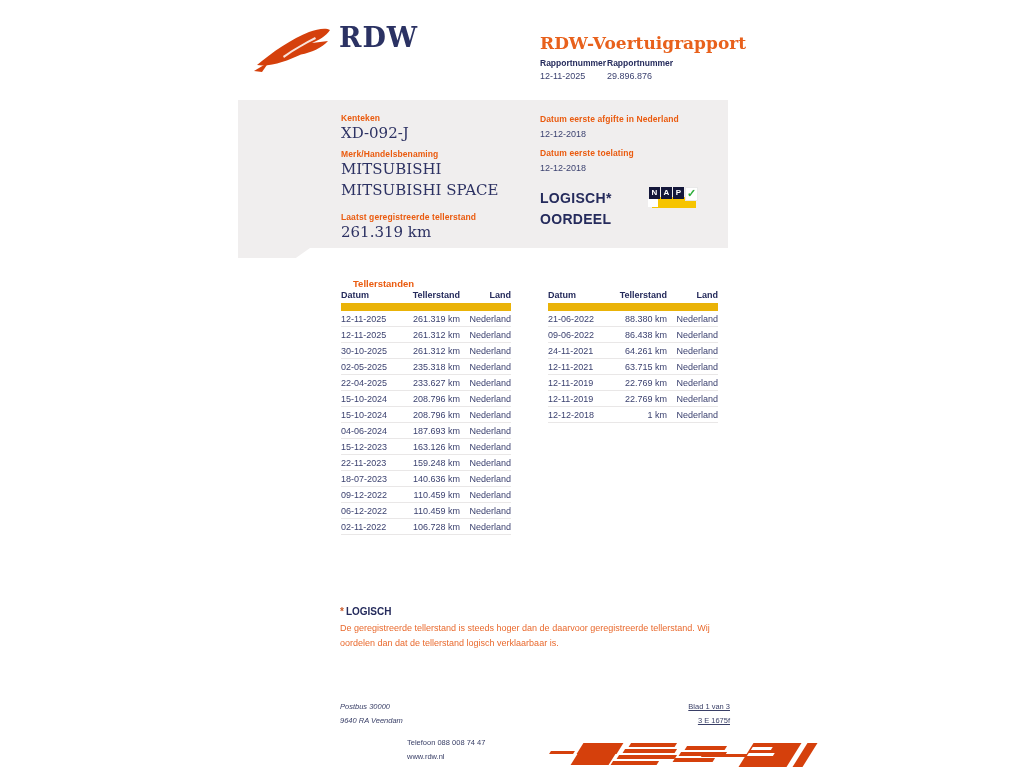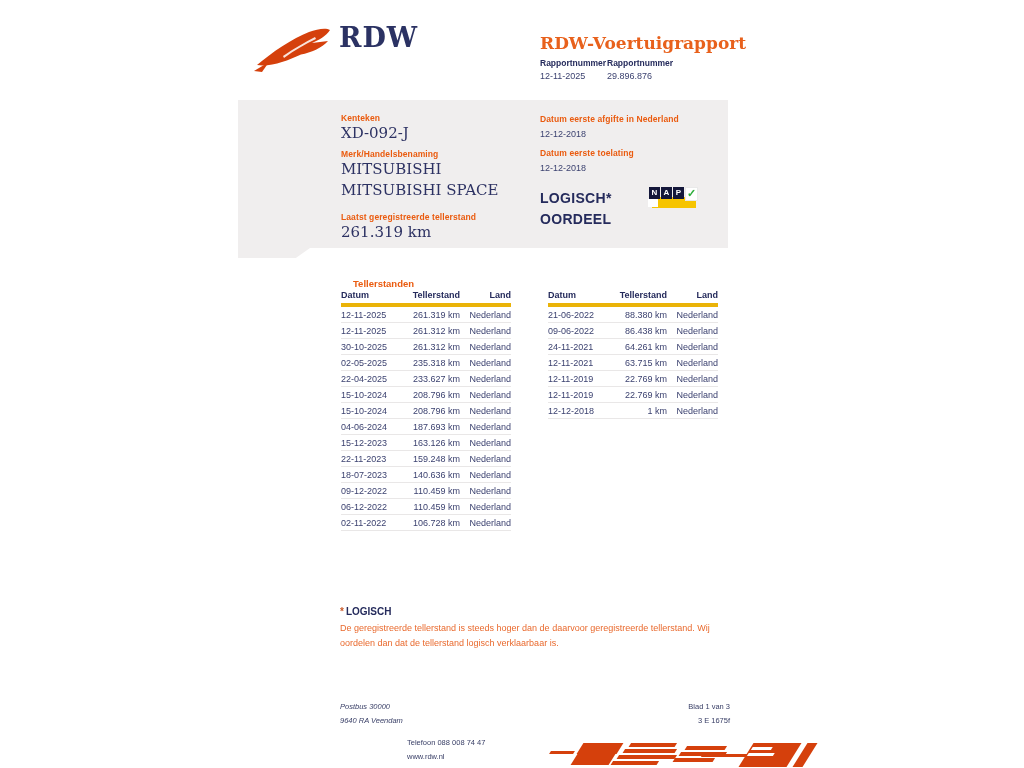--- a/index.html
+++ b/index.html
@@ -38,21 +38,21 @@
     font-size:8px;font-weight:700;text-align:center;line-height:12px;
   }
   .nap .tile.check{background:#fff;color:#2fae3c;font-size:11px;line-height:11px;}
   .nap .white-chip{position:absolute;background:#fff;}
 
   
   .section-heading{font-size:9.5px;font-weight:700;color:#ea5b0f;margin-left:12px;}
   table.odo{border-collapse:collapse;width:170px;table-layout:fixed;font-size:9px;}
   table.odo th{
     font-size:9px;font-weight:700;color:#252b5c;text-align:left;
-    padding:0 0 3px 0;border-bottom:4px solid #eab308;
+    padding:0 0 3px 0;border-bottom:8px solid #eab308;
   }
   table.odo th.c1, table.odo th.c2{text-align:right;}
   table.odo td{
     color:#3c4270;padding:3px 0 2px 0;border-bottom:1px solid #e9e7e7;
     white-space:nowrap;overflow:hidden;
   }
   table.odo td.c1, table.odo td.c2{text-align:right;}
   table.odo col.col0{width:34%;} table.odo col.col1{width:36%;} table.odo col.col2{width:30%;}
 
   
@@ -269,21 +269,21 @@
 <div class="abs fn-text" style="left:340px;top:621px;">De geregistreerde tellerstand is steeds hoger dan de daarvoor geregistreerde tellerstand. Wij oordelen dan dat de tellerstand logisch verklaarbaar is.</div>
 
 <div class="abs foot" style="left:340px;top:700px;font-style:italic;">
   <div>Postbus 30000</div>
   <div>9640 RA Veendam</div>
 </div>
 <div class="abs foot" style="left:407px;top:700px;margin-top:36px;">
   <div>Telefoon 088 008 74 47</div>
   <div><a href="#">www.rdw.nl</a></div>
 </div>
-<div class="abs foot foot-right" style="left:600px;top:700px;width:130px;">
+<div class="abs foot foot-right" style="left:600px;top:700px;width:130px;text-decoration:underline;">
   <div>Blad 1 van 3</div>
   <div>3 E 1675f</div>
 </div>
 
 <div class="abs" style="left:550px;top:742px;width:258px;height:26px;">
   <div class="strip" style="left:0px;top:9px;width:24px;height:3px;"></div>
   <div class="strip" style="left:30px;top:1px;width:40px;height:11px;"></div>
   <div class="strip" style="left:24px;top:12px;width:38px;height:11px;"></div>
   <div class="strip" style="left:80px;top:1px;width:46px;height:3.5px;"></div>
   <div class="strip" style="left:74px;top:7px;width:52px;height:3.5px;"></div>

